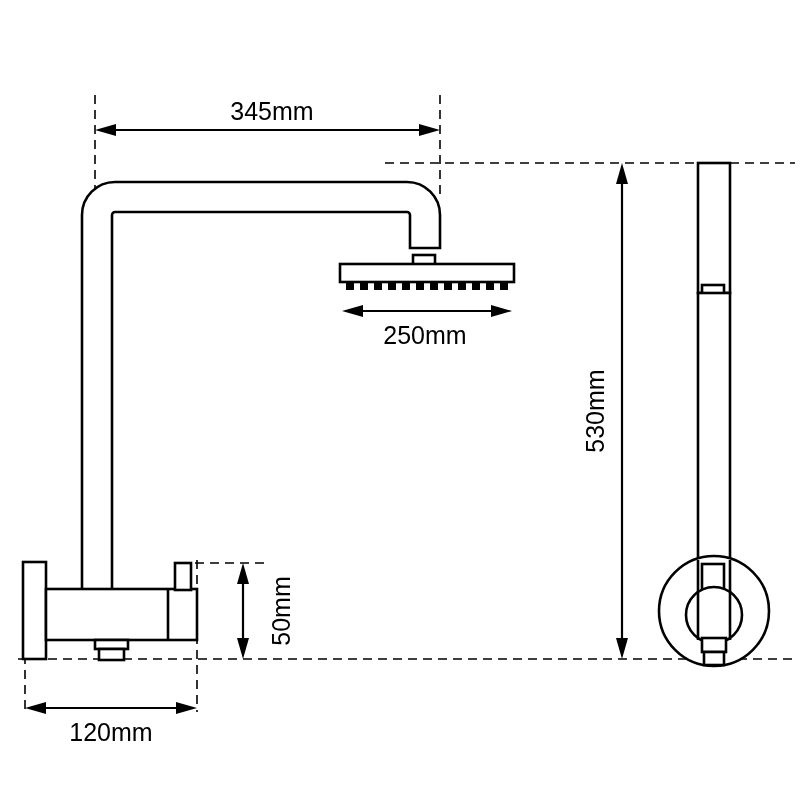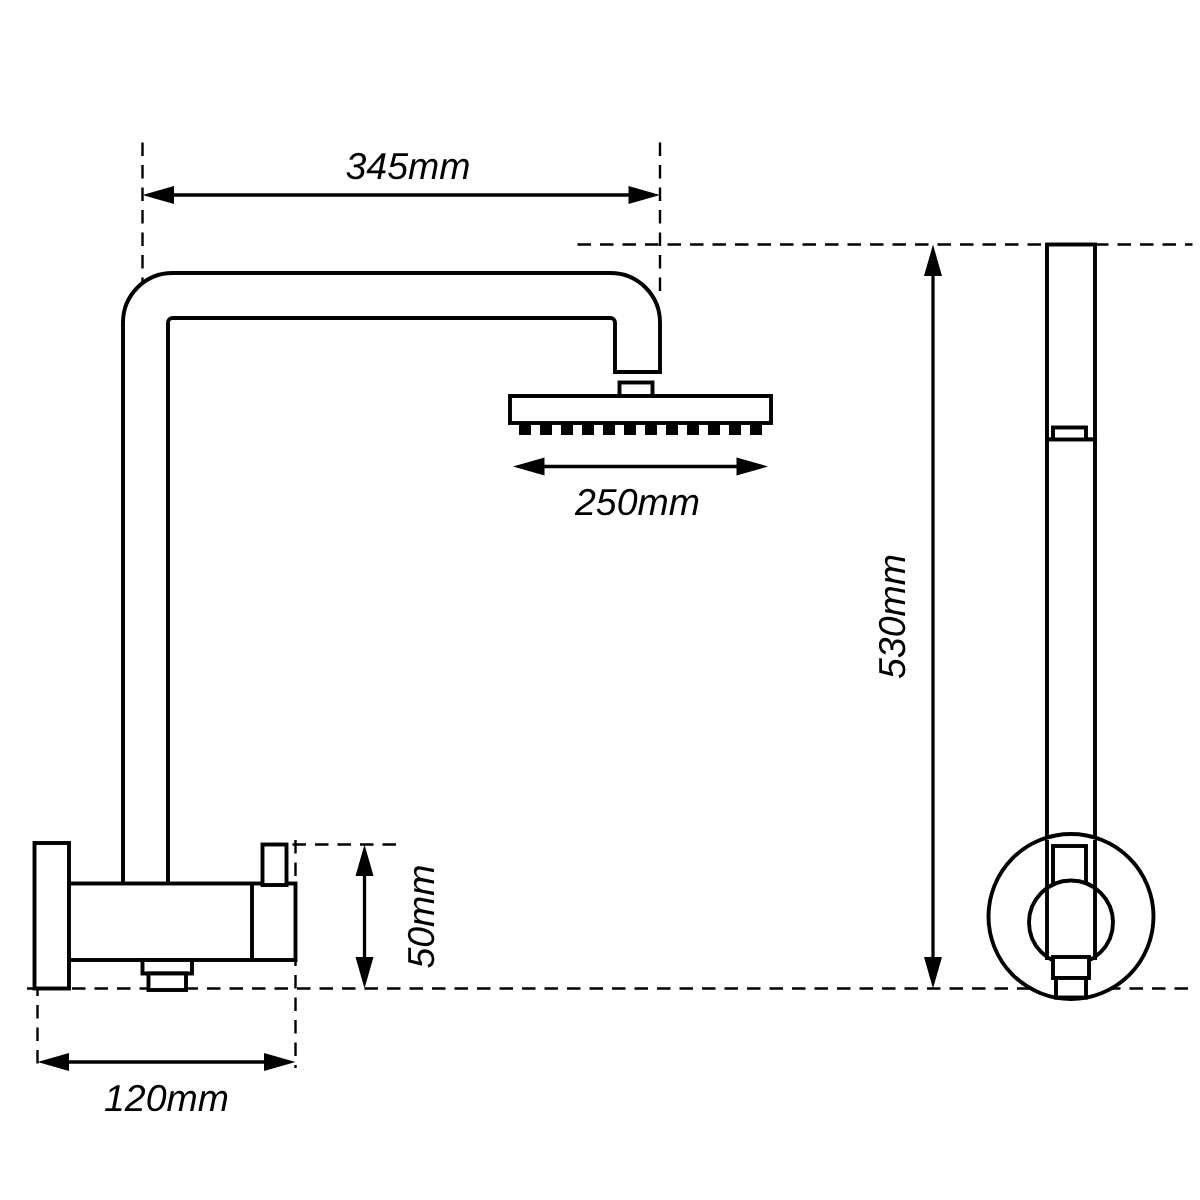--- a/index.html
+++ b/index.html
@@ -10,21 +10,20 @@
   body {
     width: 800px;
     height: 800px;
     font-family: "Liberation Sans", sans-serif;
     overflow: hidden;
   }
   #drawing-root {
     position: relative;
     width: 800px;
     height: 800px;
-    font-style: italic;
   }
   svg#technical-drawing {
     display: block;
     width: 800px;
     height: 800px;
   }
   .part-outline {
     fill: #ffffff;
     stroke: #000000;
     stroke-width: 2.6;

